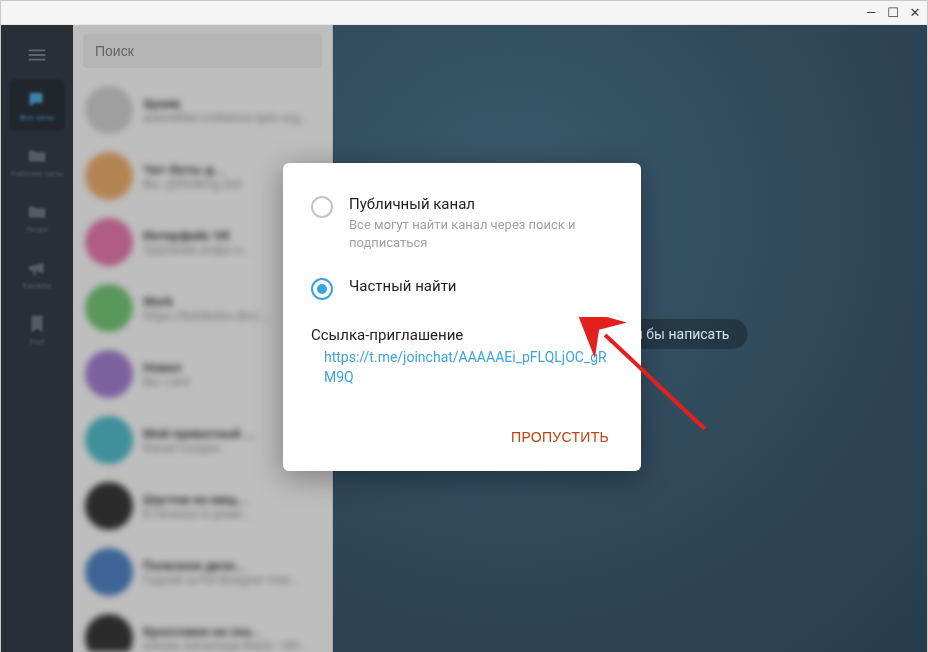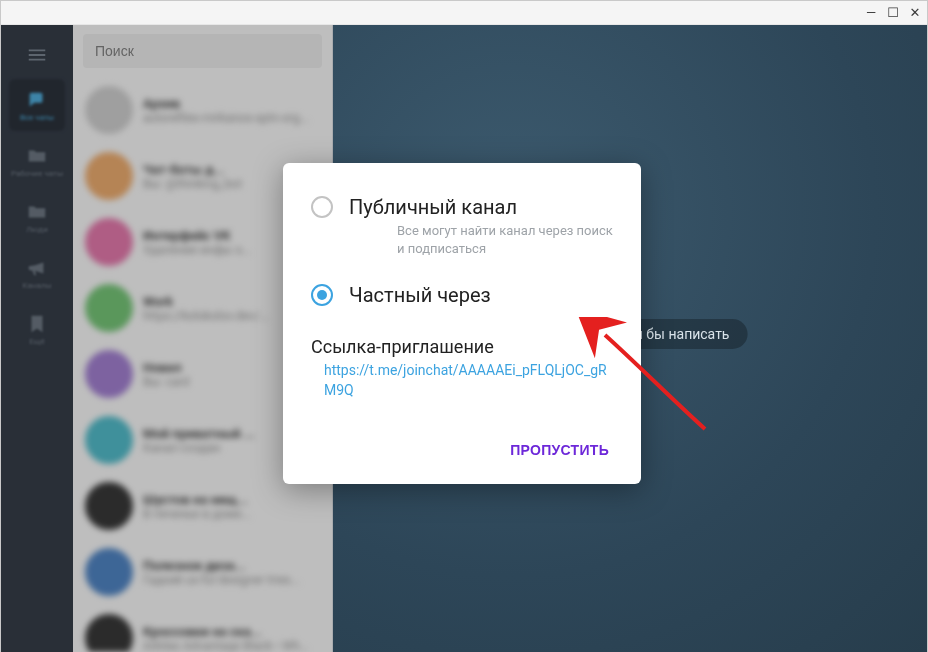--- a/index.html
+++ b/index.html
@@ -49,27 +49,27 @@
   
   .dimmer { position: absolute; left: 0; top: 24px; width: 332px; height: 627px; background: rgba(70,70,70,0.35); pointer-events: none; }
 
   
   .dialog { position: absolute; left: 282px; top: 162px; width: 358px; background: #fff; border-radius: 6px; box-shadow: 0 6px 30px rgba(0,0,0,0.35); padding: 32px 28px 18px 28px; }
   .opt { display: flex; gap: 16px; margin-bottom: 26px; cursor: pointer; }
   .radio { width: 22px; height: 22px; border-radius: 50%; border: 2px solid #c3c3c3; flex: 0 0 22px; margin-top: 1px; position: relative; }
   .radio.checked { border-color: #3ca3e0; }
   .radio.checked::after { content: ""; position: absolute; inset: 4px; border-radius: 50%; background: #3ca3e0; }
   .opt-body { flex: 1; }
-  .opt-title { font-size: 20px; color: #222; margin-bottom: 3px; }
-  .opt-desc { font-size: 13px; color: #9ea3a8; line-height: 1.35; margin-left: 48px; }
+  .opt-title { font-size: 15px; color: #222; margin-bottom: 3px; }
+  .opt-desc { font-size: 13px; color: #9ea3a8; line-height: 1.35; }
   .invite-block { margin-top: 8px; margin-bottom: 28px; }
-  .invite-label { font-size: 18px; color: #222; margin-bottom: 4px; }
+  .invite-label { font-size: 15px; color: #222; margin-bottom: 4px; }
   .invite-link { font-size: 14px; color: #3ca3e0; line-height: 1.4; word-break: break-all; cursor: pointer; margin-left: 13px; }
   .dlg-actions { display: flex; justify-content: flex-end; gap: 28px; padding-top: 6px; }
-  .dlg-btn { background: none; border: none; color: #6d28d9; font-size: 14px; font-weight: 700; letter-spacing: 0.3px; cursor: pointer; padding: 8px 4px; }
+  .dlg-btn { background: none; border: none; color: #c2410c; font-size: 14px; font-weight: 400; letter-spacing: 0.3px; cursor: pointer; padding: 8px 4px; }
 
   
   .arrow-svg { position: absolute; left: 564px; top: 316px; width: 150px; height: 120px; pointer-events: none; }
 </style>
 </head>
 <body>
 
 <div class="app-frame">
 
   <div class="titlebar">
@@ -210,21 +210,21 @@
     <div class="opt">
       <div class="radio"></div>
       <div class="opt-body">
         <div class="opt-title">Публичный канал</div>
         <div class="opt-desc">Все могут найти канал через поиск и подписаться</div>
       </div>
     </div>
     <div class="opt">
       <div class="radio checked"></div>
       <div class="opt-body">
-        <div class="opt-title">Частный через</div>
+        <div class="opt-title">Частный найти</div>
       </div>
     </div>
     <div class="invite-block">
       <div class="invite-label">Ссылка-приглашение</div>
       <div class="invite-link">https://t.me/joinchat/AAAAAEi_pFLQLjOC_gRM9Q</div>
     </div>
     <div class="dlg-actions">
       <button class="dlg-btn">ПРОПУСТИТЬ</button>
     </div>
   </div>

